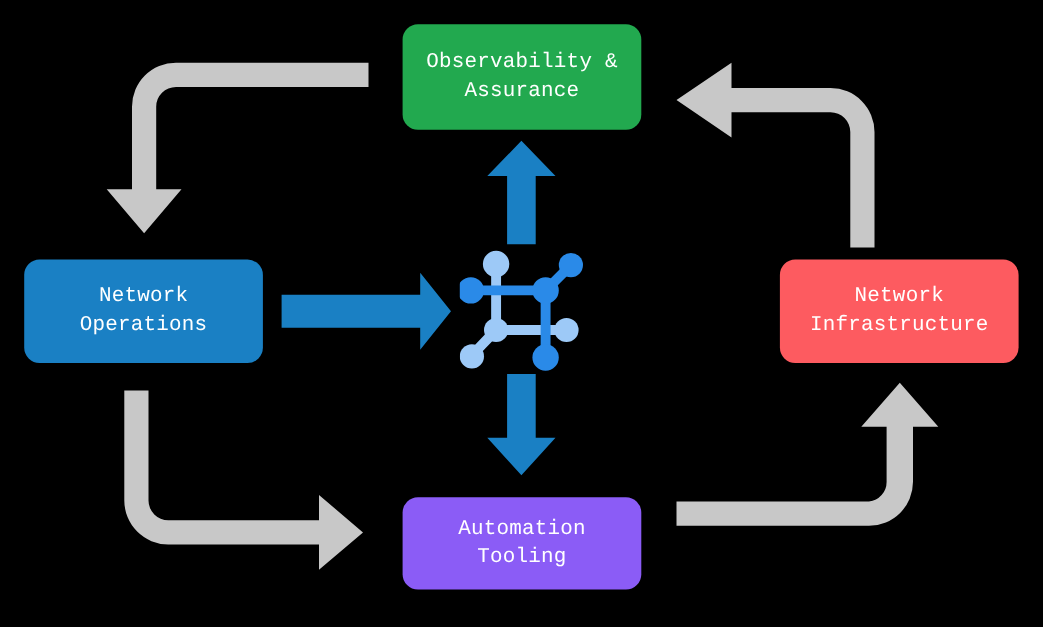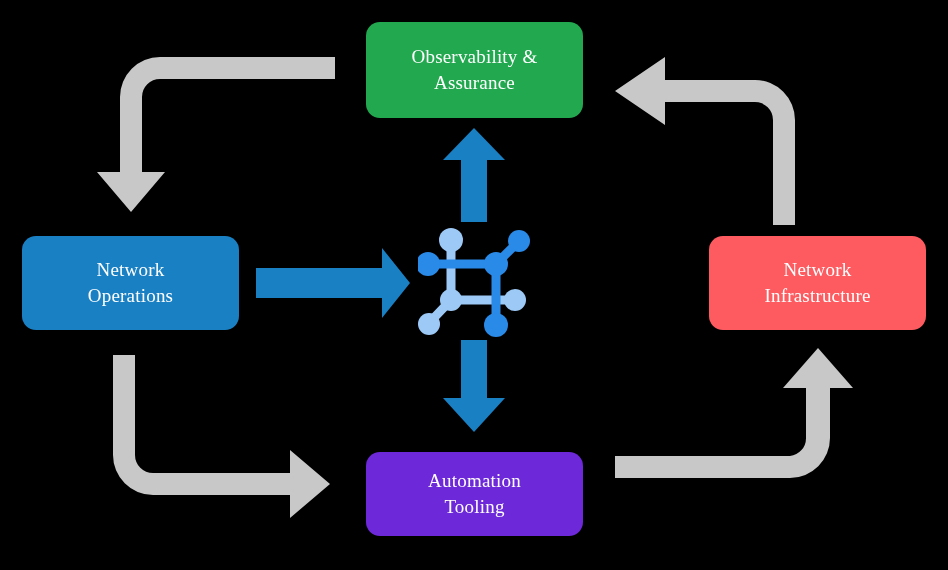--- a/index.html
+++ b/index.html
@@ -6,42 +6,42 @@
     margin: 0;
     padding: 0;
     background: #000000;
   }
   #canvas {
     position: relative;
     width: 948px;
     height: 570px;
     background: #000000;
     overflow: hidden;
-    font-family: Liberation Serif, serif;
+    font-family: Liberation Mono, monospace;
   }
   .node-box {
     position: absolute;
     border-radius: 14px;
     display: flex;
     align-items: center;
     justify-content: center;
     text-align: center;
     color: #ffffff;
     font-size: 19px;
     line-height: 1.35;
     letter-spacing: 0.2px;
     box-sizing: border-box;
     padding: 4px 10px;
   }
   .node-label { white-space: pre-line; display: block; }
 
   #box-observability { left: 366px; top: 22px;  width: 217px; height: 96px; background: #22a94f; }
   #box-operations    { left: 22px;  top: 236px; width: 217px; height: 94px; background: #1a80c4; }
   #box-infrastructure{ left: 709px; top: 236px; width: 217px; height: 94px; background: #fd5b60; }
-  #box-automation    { left: 366px; top: 452px; width: 217px; height: 84px; background: #6d28d9; }
+  #box-automation    { left: 366px; top: 452px; width: 217px; height: 84px; background: #8b5cf6; }
 
   .svg-layer {
     position: absolute;
     left: 0; top: 0;
     width: 948px; height: 570px;
   }
   .center-icon {
     position: absolute;
     left: 418px;
     top: 220px;

